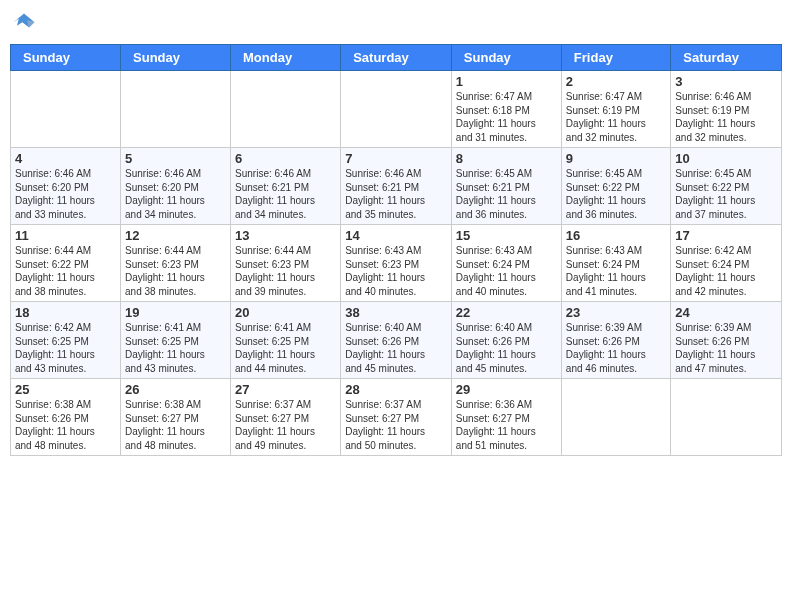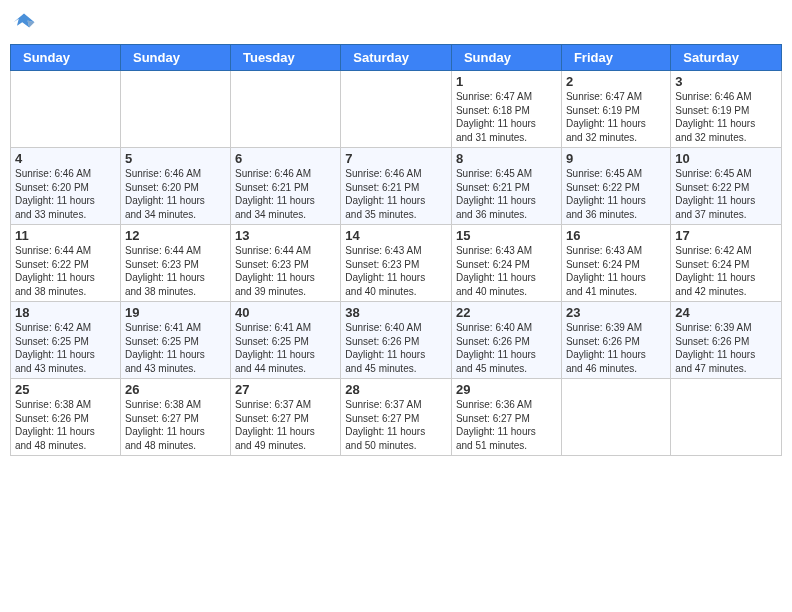--- a/index.html
+++ b/index.html
@@ -113,21 +113,21 @@
     <div class="month-title"></div>
     <div class="location"></div>
   </div>
 </div>
 
 <table class="calendar">
   <thead>
     <tr>
     <th>Sunday</th>
         <th>Sunday</th>
-        <th>Tuesday</th>
+        <th>Monday</th>
         <th>Saturday</th>
         <th>Sunday</th>
         <th>Friday</th>
         <th>Saturday</th>
       </tr>
   </thead>
   <tbody id="calendar-body">
   <tr>
         <td class="empty-cell"></td>
         <td class="empty-cell"></td>
@@ -209,21 +209,21 @@
       <tr>
         <td>
           <span class="day-number">18</span>
           <div class="day-info">Sunrise: 6:42 AM<br>Sunset: 6:25 PM<br>Daylight: 11 hours<br>and 43 minutes.</div>
         </td>
         <td>
           <span class="day-number">19</span>
           <div class="day-info">Sunrise: 6:41 AM<br>Sunset: 6:25 PM<br>Daylight: 11 hours<br>and 43 minutes.</div>
         </td>
         <td>
-          <span class="day-number">40</span>
+          <span class="day-number">20</span>
           <div class="day-info">Sunrise: 6:41 AM<br>Sunset: 6:25 PM<br>Daylight: 11 hours<br>and 44 minutes.</div>
         </td>
         <td>
           <span class="day-number">38</span>
           <div class="day-info">Sunrise: 6:40 AM<br>Sunset: 6:26 PM<br>Daylight: 11 hours<br>and 45 minutes.</div>
         </td>
         <td>
           <span class="day-number">22</span>
           <div class="day-info">Sunrise: 6:40 AM<br>Sunset: 6:26 PM<br>Daylight: 11 hours<br>and 45 minutes.</div>
         </td>

